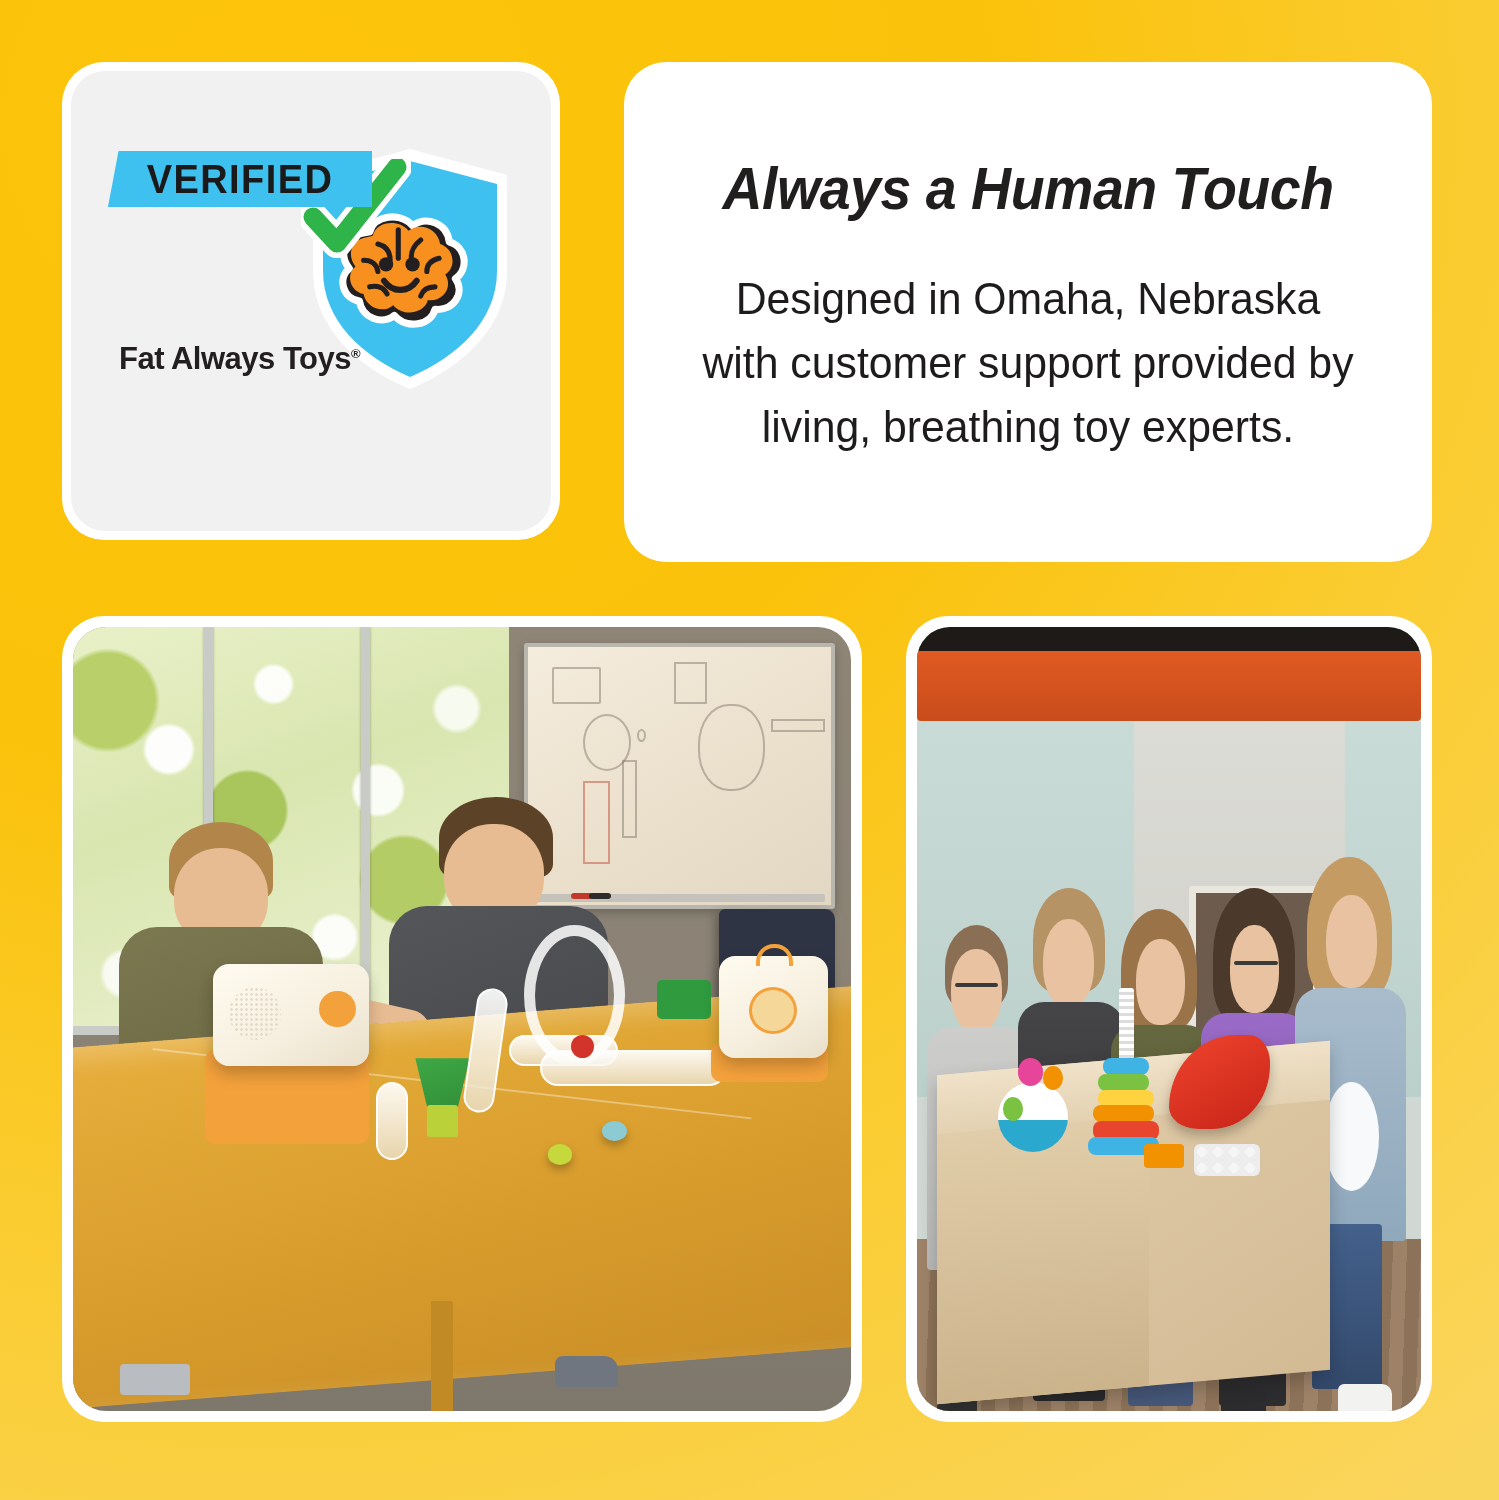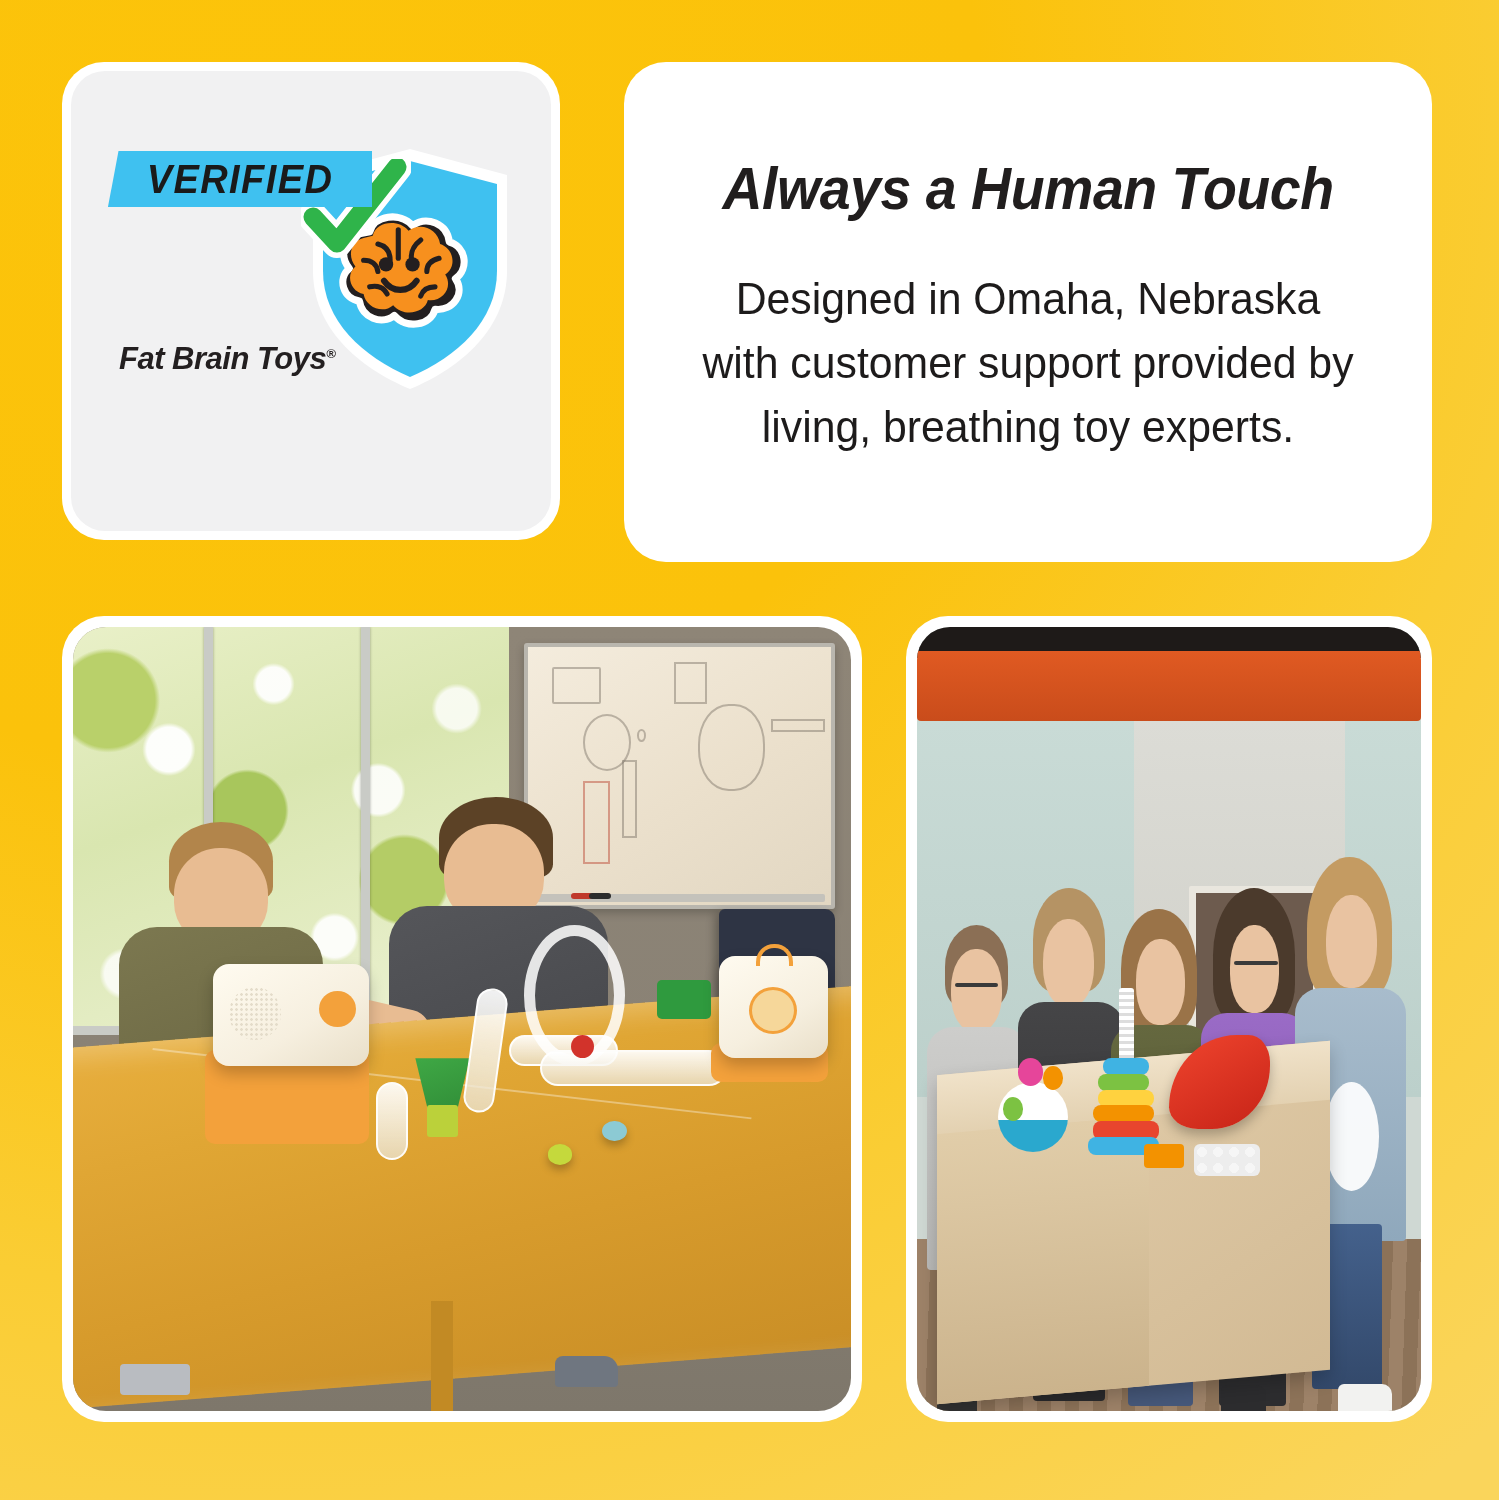--- a/index.html
+++ b/index.html
@@ -34,21 +34,21 @@
     width: 100%; height: 100%;
     background: #F1F1F2;
     border-radius: 34px;
     position: relative;
     overflow: hidden;
   }
   #badge-art {
     position: absolute;
     left: 50%; top: 50%;
     transform: translate(-50%, -50%);
-    width: 420px; height: 300px; font-style: italic;
+    width: 420px; height: 300px;
   }
 
   
   #headline-card {
     left: 624px; top: 62px; width: 808px; height: 500px;
     display: flex; flex-direction: column;
     align-items: center; justify-content: center;
     padding: 40px 46px 46px;
     text-align: center;
   }
@@ -294,21 +294,21 @@
           <svg viewBox="0 0 110 110" width="110" height="110" aria-hidden="true">
             <path d="M12 58 L36 84 L96 8" stroke="#FFFFFF" stroke-width="30" fill="none" stroke-linecap="round" stroke-linejoin="round"></path>
             <path d="M12 58 L36 84 L96 8" stroke="#2FB44A" stroke-width="19" fill="none" stroke-linecap="round" stroke-linejoin="round"></path>
           </svg>
         </div>
 
         <div class="banner-blue" id="bl-verified">VERIFIED</div>
 
 
         <div id="bl-brand">
-          <span>Fat Brain Toys</span><sup>®</sup>
+          <span>Fat Always Toys</span><sup>®</sup>
         </div>
 
       </div>
     </div>
   </div>
 
   <div class="card" id="headline-card">
     <h1 id="headline">Always a Human Touch</h1>
     <p id="subhead">Designed in Omaha, Nebraska with customer support provided by living, breathing toy experts.</p>
   </div>

